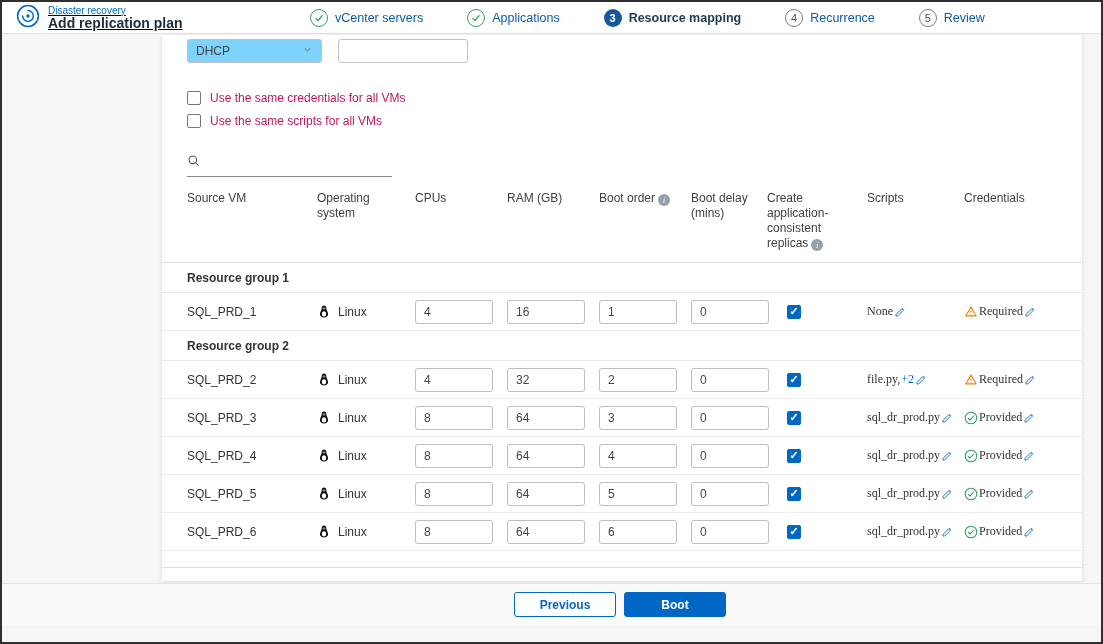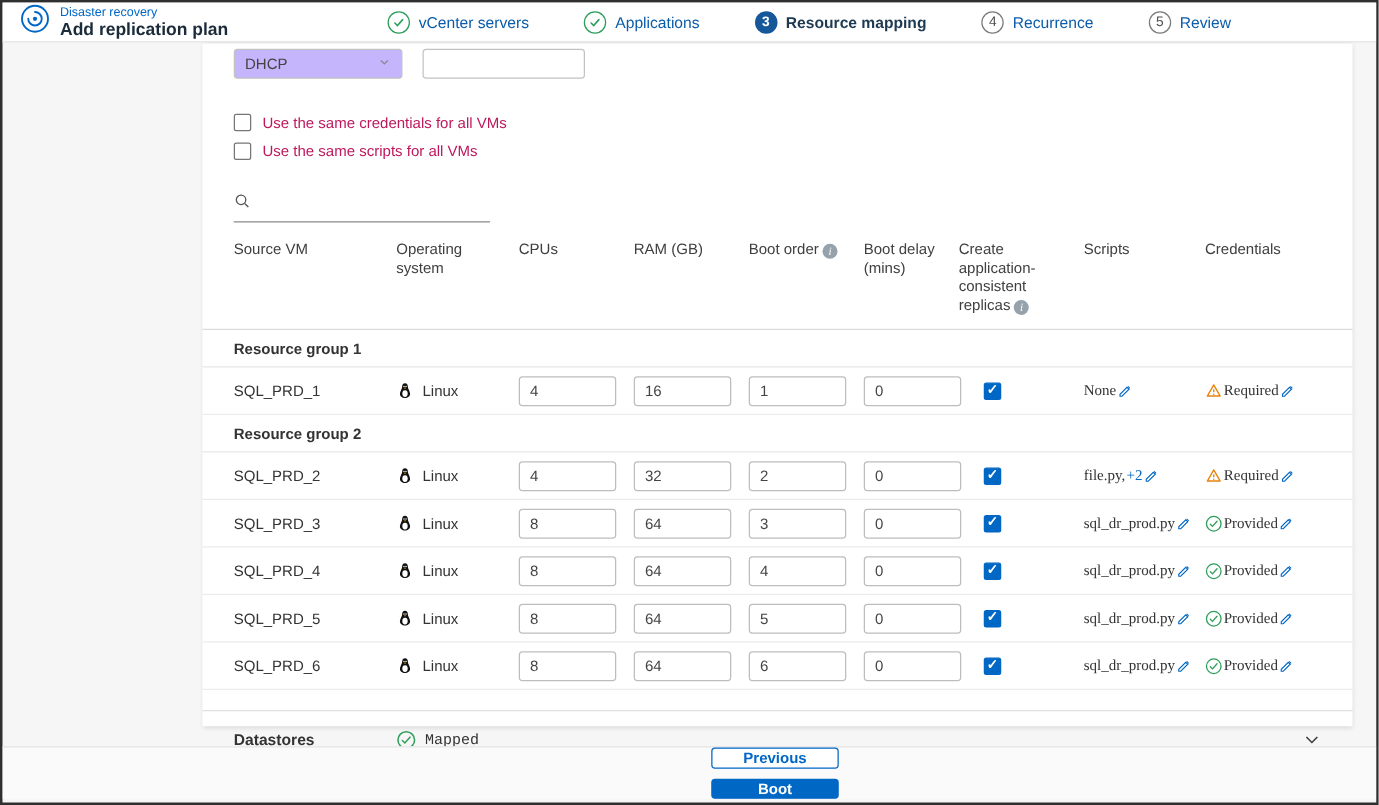--- a/index.html
+++ b/index.html
@@ -1,36 +1,36 @@
 <!DOCTYPE html>
 <html><head>
 <meta charset="utf-8">
 <style>
   * { margin:0; padding:0; box-sizing:border-box; }
   body { font-family:"Liberation Sans", sans-serif; background:#ffffff; }
   .page { position:relative; width:1103px; height:644px; border:2px solid #2f2f2f; background:#f6f6f6; overflow:hidden; }
 
   
   .app-header { position:relative; height:32px; background:#fff; border-bottom:1px solid #e2e2e2; display:flex; align-items:center; padding:0 14px; }
-  .brand { display:flex; align-items:center; gap:8px; }
+  .brand { display:flex; align-items:center; gap:8px;text-decoration:underline; }
   .service-name { font-size:10px; color:#0067C5; line-height:11px; }
   .page-title { font-size:14px; font-weight:700; color:#1b2b3a; line-height:15px; }
   .stepper { position:absolute; left:308px; top:0; height:100%; display:flex; align-items:center; gap:44px; }
   .step { display:flex; align-items:center; gap:7px; cursor:pointer; }
   .scircle { width:18px; height:18px; border-radius:50%; display:inline-flex; align-items:center; justify-content:center; flex:0 0 auto; }
   .scircle.done { border:1.5px solid #2E9E5B; }
   .scircle.active { background:#155799; color:#fff; font-size:11px; font-weight:700; }
   .scircle.todo { border:1.5px solid #7d7d7d; color:#4f4f4f; font-size:11px; }
   .slabel { font-size:12.5px; color:#0b5cab; white-space:nowrap; }
   .step.active .slabel { color:#1e3a52; font-weight:700; }
 
   
   .card { position:absolute; top:33px; left:160px; width:920px; height:546px; background:#fff; box-shadow:0 1px 4px rgba(0,0,0,.12); }
   .form-top { display:flex; gap:16px; margin:4px 0 0 25px; }
-  .select-box { width:135px; height:24px; border:1px solid #c2c2c2; border-radius:3px; display:flex; align-items:center; justify-content:space-between; padding:0 8px; font-size:12px; color:#444; background:#c4b5fd; cursor:pointer; }
+  .select-box { width:135px; height:24px; border:1px solid #c2c2c2; border-radius:3px; display:flex; align-items:center; justify-content:space-between; padding:0 8px; font-size:12px; color:#444; background:#7dd3fc; cursor:pointer; }
   .empty-input { width:130px; height:24px; border:1px solid #c2c2c2; border-radius:3px; font-size:12px; padding:0 8px; }
   .checks { margin:28px 0 0 25px; }
   .check-row { display:flex; align-items:center; gap:9px; margin-bottom:9px; font-size:12px; color:#be185d; }
   .cb { width:14px; height:14px; border:1px solid #767676; border-radius:2px; background:#fff; display:inline-flex; align-items:center; justify-content:center; flex:0 0 auto; cursor:pointer; }
   .cb.checked { background:#0067C5; border-color:#0067C5; }
   .cb.checked::after { content:"\2713"; color:#fff; font-size:11px; font-weight:700; line-height:1; }
   .search-wrap { margin:26px 0 0 25px; width:205px; display:flex; align-items:center; gap:8px; border-bottom:1px solid #8a8a8a; padding-bottom:4px; }
   .search-wrap input { border:none; outline:none; flex:1; font-size:12px; background:transparent; }
 
   
@@ -49,21 +49,21 @@
   .pencil { display:inline-flex; cursor:pointer; }
   .sicon { display:inline-flex; }
 
   
   .datastores { border-top:1px solid #e0e0e0; margin-top:16px; height:46px; display:flex; align-items:center; padding:0 25px; cursor:pointer; }
   .ds-label { font-size:12.5px; font-weight:700; color:#333; width:130px; }
   .ds-status { display:flex; align-items:center; gap:7px; font-size:12px; color:#333;font-family:Liberation Mono, monospace; }
   .chev { margin-left:auto; display:inline-flex; cursor:pointer; }
 
   
-  .footer { position:absolute; left:0; right:0; bottom:3px; height:42px; background:#fafafa; border-top:1px solid #e3e3e3; display:flex; align-items:center; justify-content:center; gap:8px; padding-left:137px;flex-direction:column; }
+  .footer { position:absolute; left:0; right:0; bottom:17px; height:42px; background:#fafafa; border-top:1px solid #e3e3e3; display:flex; align-items:center; justify-content:center; gap:8px; padding-left:137px; }
   .btn { height:25px; min-width:102px; border-radius:3px; font-size:12px; font-weight:600; display:inline-flex; align-items:center; justify-content:center; cursor:pointer; font-family:"Liberation Sans", sans-serif; }
   .btn.secondary { background:#fff; border:1px solid #0067C5; color:#0067C5; }
   .btn.primary { background:#0067C5; border:1px solid #0067C5; color:#fff; }
 </style>
 </head>
 <body>
 
 <div class="page">
 
   <header class="app-header">

